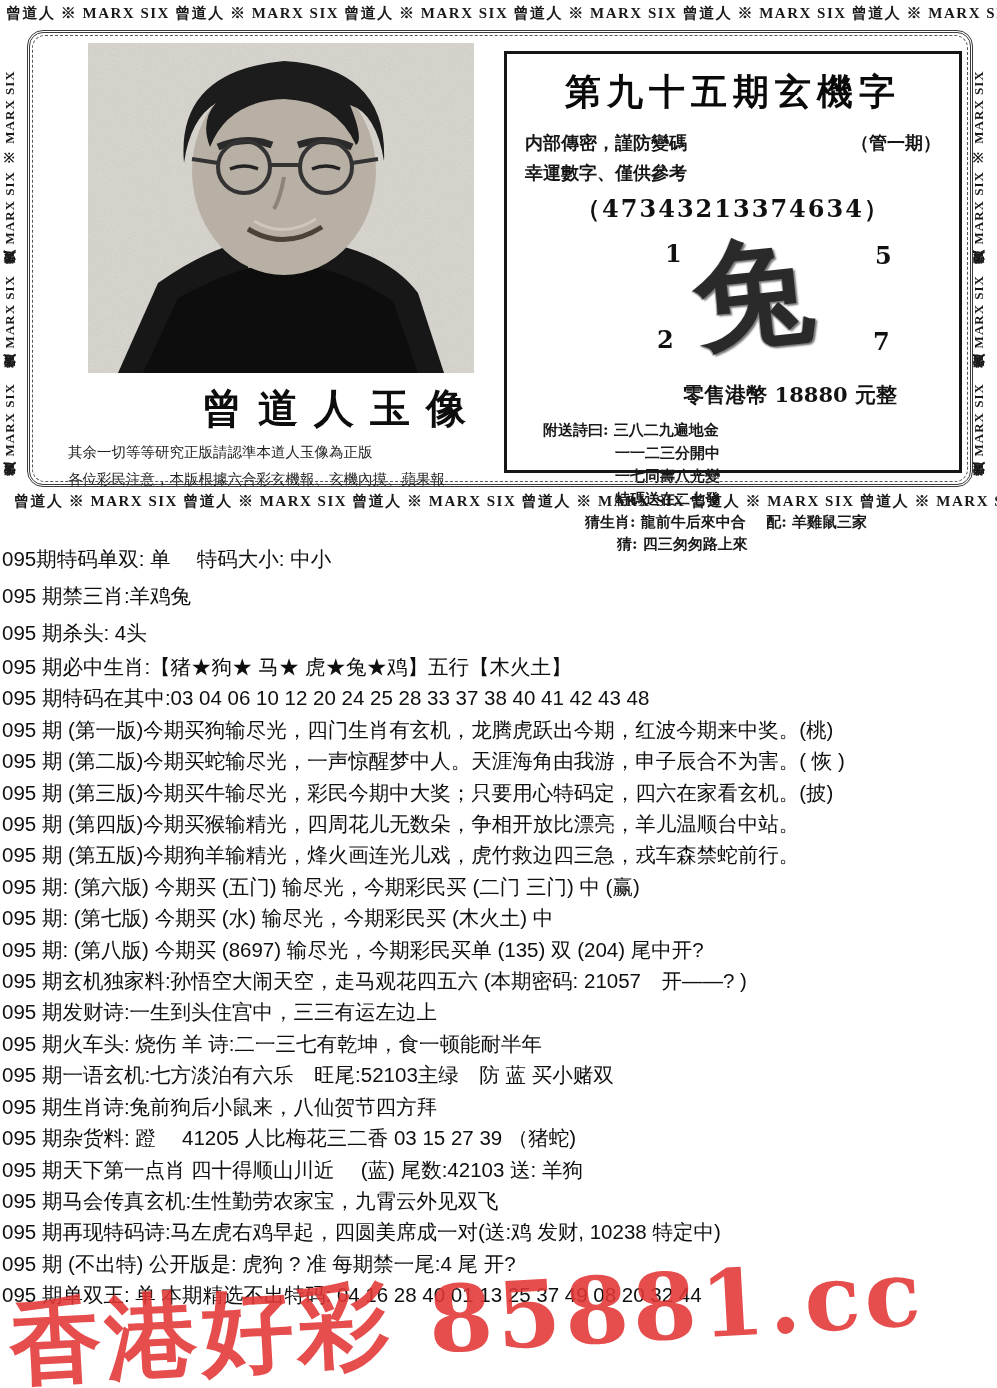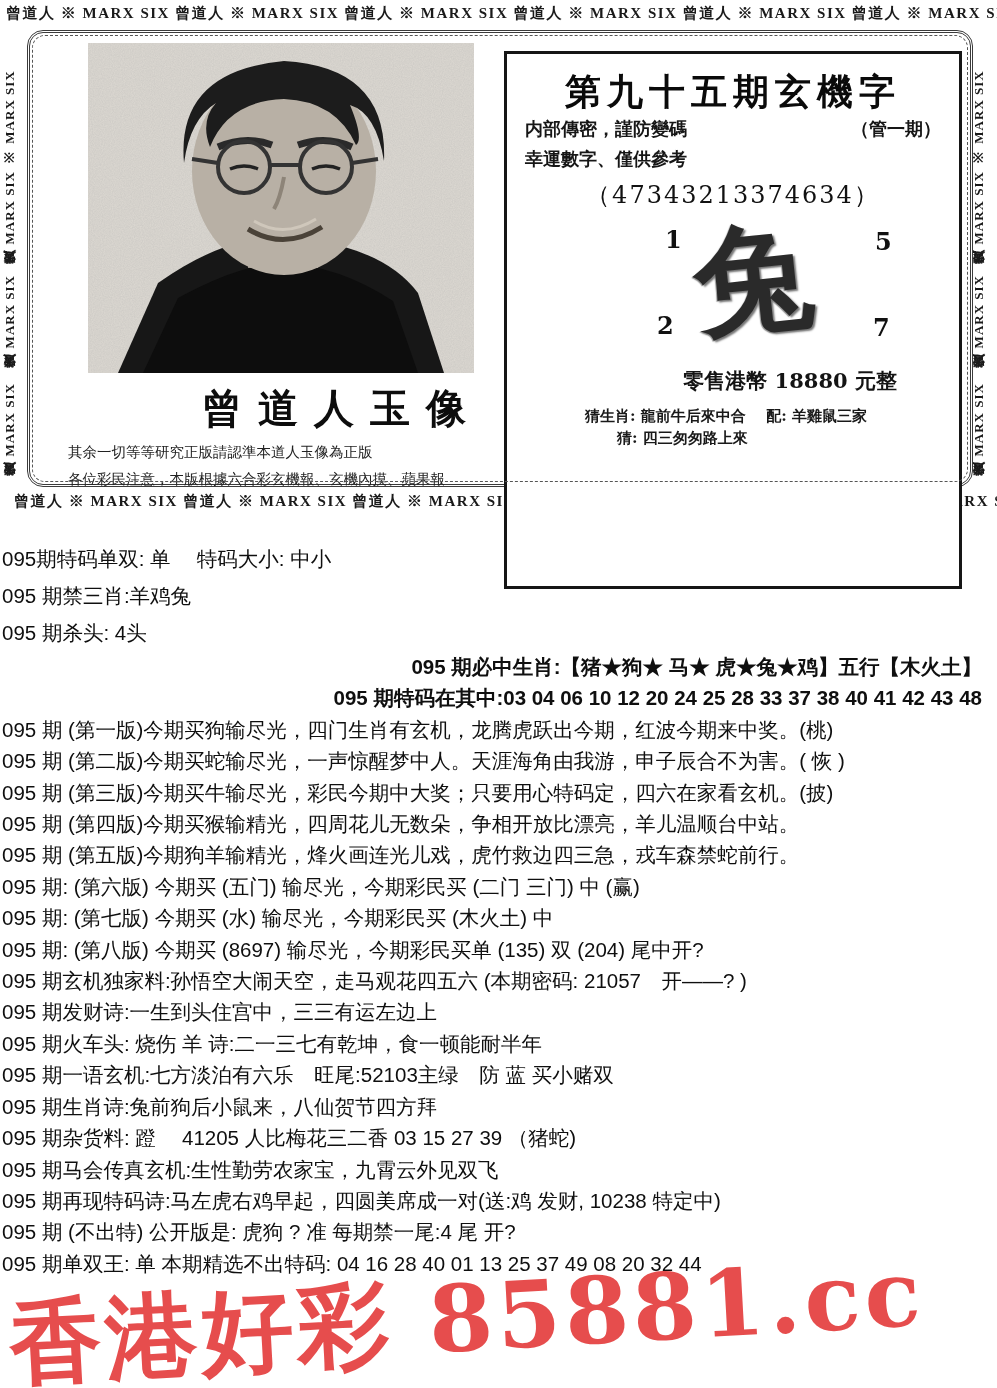--- a/index.html
+++ b/index.html
@@ -25,29 +25,29 @@
 
   
   .left-panel { position:absolute; left:32px; top:10px; width:420px; }
   .portrait { width:386px; height:330px; display:block; margin-left:26px; }
   .portrait-caption { margin-top:8px; text-align:right; font-size:40px; font-weight:bold;
                       font-family:"DejaVu Serif", serif; letter-spacing:16px; color:#0d0d0d; }
   .left-note { margin-top:6px; font-size:14.5px; line-height:21px; color:#222;
                font-family:"DejaVu Serif", serif; padding-left:6px; }
 
   
-  .right-box { position:absolute; left:474px; top:18px; width:458px; height:538px;
+  .right-box { position:absolute; left:474px; top:18px; width:458px; height:422px;
                border:3px solid #161616; background:#fff; padding:10px 18px 8px 18px;
                font-family:"DejaVu Serif", serif; }
   .rb-title { text-align:center; font-size:36px; font-weight:bold; color:#0a0a0a;
               letter-spacing:6px; margin-top:4px; }
   .rb-meta { display:flex; justify-content:space-between; font-size:18px; font-weight:bold;
-             color:#161616; }
+             margin-top:14px; color:#161616; }
   .rb-meta2 { font-size:18px; font-weight:bold; margin-top:6px; color:#161616; }
-  .rb-lucky { text-align:center; font-size:24px; font-weight:normal; letter-spacing:2px;
+  .rb-lucky { text-align:center; font-size:24px; font-weight:bold; letter-spacing:2px;
               margin-top:8px; color:#111; }
   .rb-glyph-wrap { position:relative; height:138px; margin-top:2px; }
   .rb-glyph { position:absolute; left:170px; top:-12px; font-size:118px; font-weight:bold;
               color:#2a2a2a; transform:rotate(-6deg); text-shadow:2px 2px 2px #777, -1px 1px 1px #999; }
   .glyph-num { position:absolute; font-size:24px; font-weight:bold; color:#111; }
   .gn-tl { left:140px; top:12px; } .gn-tr { left:350px; top:14px; }
   .gn-bl { left:132px; top:98px; } .gn-br { left:348px; top:100px; }
   .rb-price { text-align:right; padding-right:44px; font-size:21px; font-weight:bold;
               color:#141414; margin-top:16px; }
   .rb-poems { display:flex; margin-top:10px; font-size:15px; font-weight:bold;
@@ -58,21 +58,21 @@
   .rb-poem-right .cont { padding-left:46px; }
   .rb-guess { display:flex; font-size:15px; font-weight:bold; line-height:22px; color:#191919; }
   .rb-guess .g1 { padding-left:60px; width:58%; }
   .rb-guess2 { font-size:15px; font-weight:bold; line-height:22px; padding-left:92px; color:#191919; }
 
   
   .list { position:absolute; left:2px; top:540px; width:980px; }
   .list-line { font-size:20.5px; line-height:31.4px; color:#0f0f0f; white-space:nowrap;
                font-family:"Liberation Sans", sans-serif; }
   .list-line.sp { line-height:37px; }
-  .list-line.heavy { font-weight:bold;text-align:right; }
+  .list-line.heavy { font-weight:normal; }
 
   
   .watermark { position:absolute; left:6px; top:1283px; width:990px; white-space:nowrap;
                font-size:92px; font-weight:bold; color:rgba(226,52,52,0.88);
                transform:rotate(-3.2deg); transform-origin:left top; letter-spacing:4px;
                font-family:"DejaVu Serif", serif; pointer-events:none; }
 </style>
 </head>
 <body>
 
@@ -136,20 +136,26 @@
       <div class="rb-lucky">（47343213374634）</div>
       <div class="rb-glyph-wrap">
         <span class="rb-glyph">兔</span>
         <span class="glyph-num gn-tl">1</span>
         <span class="glyph-num gn-tr">5</span>
         <span class="glyph-num gn-bl">2</span>
         <span class="glyph-num gn-br">7</span>
       </div>
       <div class="rb-price">零售港幣 18880 元整</div>
       <div class="rb-poems">
+        <div class="rb-poem-left">
+          <div>附送詩曰: 三八二九遍地金</div>
+          <div class="cont">一一二三分開中</div>
+          <div class="cont">一七同壽八光變</div>
+          <div class="cont">特碼送在二七發</div>
+        </div>
       </div>
       <div class="rb-guess">
         <div class="g1">猜生肖: 龍前牛后來中合</div>
         <div>配: 羊雞鼠三家</div>
       </div>
       <div class="rb-guess2">猜: 四三匆匆路上來</div>
     </div>
   </div>
 
   <div class="list">
@@ -165,20 +171,21 @@
     <div class="list-line">095 期 (第五版)今期狗羊输精光，烽火画连光儿戏，虎竹救边四三急，戎车森禁蛇前行。</div>
     <div class="list-line">095 期: (第六版) 今期买 (五门) 输尽光，今期彩民买 (二门 三门) 中 (赢)</div>
     <div class="list-line">095 期: (第七版) 今期买 (水) 输尽光，今期彩民买 (木火土) 中</div>
     <div class="list-line">095 期: (第八版) 今期买 (8697) 输尽光，今期彩民买单 (135)  双 (204)  尾中开?</div>
     <div class="list-line">095 期玄机独家料:孙悟空大闹天空，走马观花四五六 (本期密码: 21057　开——? )</div>
     <div class="list-line">095 期发财诗:一生到头住宫中，三三有运左边上</div>
     <div class="list-line">095 期火车头: 烧伤 羊  诗:二一三七有乾坤，食一顿能耐半年</div>
     <div class="list-line">095 期一语玄机:七方淡泊有六乐　旺尾:52103主绿　防 蓝 买小赌双</div>
     <div class="list-line">095 期生肖诗:兔前狗后小鼠来，八仙贺节四方拜</div>
     <div class="list-line">095 期杂货料: 蹬　 41205  人比梅花三二香  03 15 27 39 （猪蛇)</div>
+    <div class="list-line">095 期天下第一点肖 四十得顺山川近　 (蓝)  尾数:42103 送: 羊狗</div>
     <div class="list-line">095 期马会传真玄机:生性勤劳农家宝，九霄云外见双飞</div>
     <div class="list-line">095 期再现特码诗:马左虎右鸡早起，四圆美席成一对(送:鸡 发财, 10238  特定中)</div>
     <div class="list-line">095 期 (不出特) 公开版是: 虎狗 ? 准 每期禁一尾:4  尾 开?</div>
     <div class="list-line">095 期单双王: 单  本期精选不出特码: 04 16 28 40 01 13 25 37 49 08 20 32 44</div>
   </div>
 
   <div class="watermark">香港好彩 85881.cc</div>
 
 </div>
 

